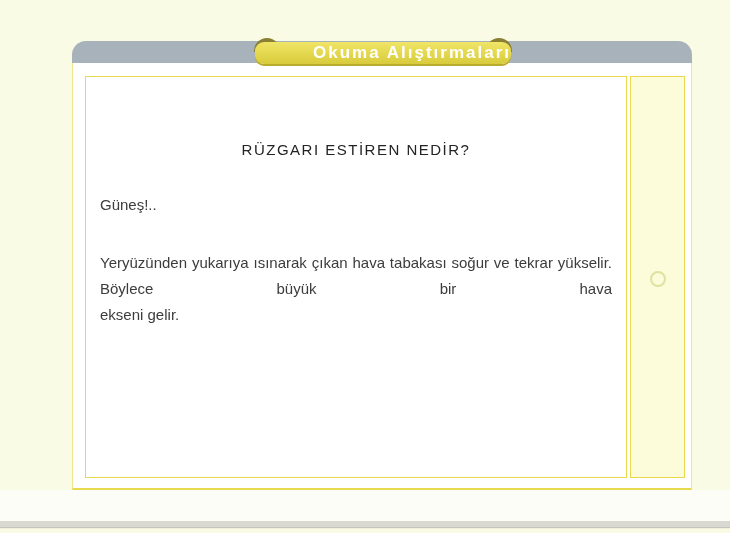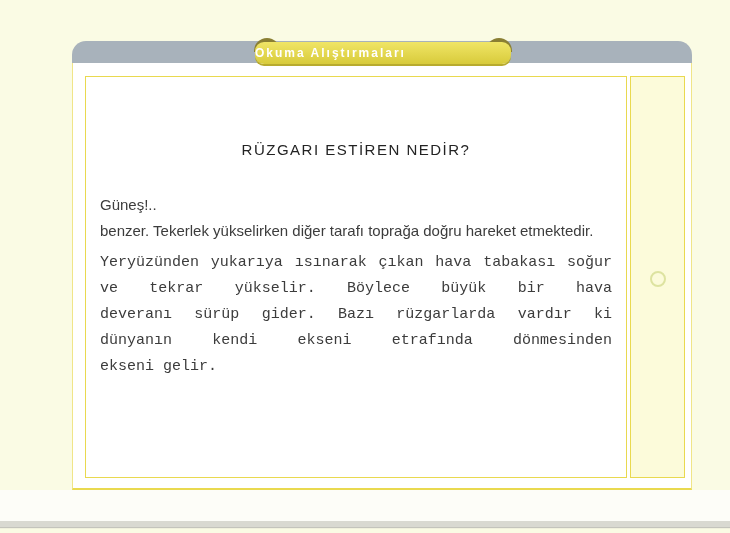--- a/index.html
+++ b/index.html
@@ -18,43 +18,43 @@
   .tab .ear{
     position:absolute;top:-4px;width:26px;height:14px;
     background:#8a7f33;border-radius:13px 13px 0 0;z-index:0;
   }
   .tab .ear.left{left:-1px;}
   .tab .ear.right{right:-1px;}
   .tab .tab-body{
     position:absolute;inset:0;z-index:1;
     background:linear-gradient(#f0e566,#d8cb3b);
     border-radius:9px;box-shadow:0 2px 0 #b8ab2e;
-    color:#ffffff;font-size:12px;font-weight:bold;letter-spacing:2px;
-    text-align:left;line-height:22px;
+    color:#ffffff;font-size:17px;font-weight:bold;letter-spacing:2px;
+    text-align:right;line-height:22px;
   }
   
   .panel{
     position:absolute;left:72px;top:63px;width:620px;height:427px;
     background:#ffffff;box-sizing:border-box;
     border-left:1px solid #f0e588;border-right:1px solid #f0e588;
     border-bottom:2px solid #e9d94f;
   }
   
   .card{
     position:absolute;left:12px;top:13px;width:542px;height:402px;
     box-sizing:border-box;border:1px solid #e9d94f;background:#ffffff;
     padding:64px 14px 0 14px;color:#3c3c3c;
   }
   .title{
     margin:0 0 34px 0;text-align:center;
     font-size:15px;font-weight:normal;letter-spacing:1.5px;color:#232323;
   }
   .line{font-size:15px;line-height:26px;color:#3c3c3c;}
   .line.fill{text-align:justify;text-align-last:justify;}
-  .para2{margin-top:6px;font-family:Liberation Mono, monospace;}
+  .para2{margin-top:32px;}
   
   .side{
     position:absolute;left:557px;top:13px;width:55px;height:402px;
     box-sizing:border-box;border:1px solid #e9d94f;background:#fcfbda;
   }
   .ring{
     position:absolute;left:50%;top:194px;transform:translateX(-50%);
     width:12px;height:12px;border:2px solid #dde3a0;border-radius:50%;
     background:transparent;
   }
@@ -76,26 +76,24 @@
   </div>
 
   <div class="panel">
 
     <div class="card">
       <h1 class="title">RÜZGARI ESTİREN NEDİR?</h1>
 
       <div class="line">Güneş!..</div>
 
       <div class="para1">
-        <div class="line">benzer. Tekerlek yükselirken diğer tarafı toprağa doğru hareket etmektedir.</div>
       </div>
 
       <div class="para2">
         <div class="line fill">Yeryüzünden yukarıya ısınarak çıkan hava tabakası soğur ve tekrar yükselir. Böylece büyük bir hava</div>
-        <div class="line fill">deveranı sürüp gider. Bazı rüzgarlarda vardır ki dünyanın kendi ekseni etrafında dönmesinden</div>
         <div class="line">ekseni gelir.</div>
       </div>
     </div>
 
     <div class="side">
       <div class="ring"></div>
     </div>
 
   </div>
 

